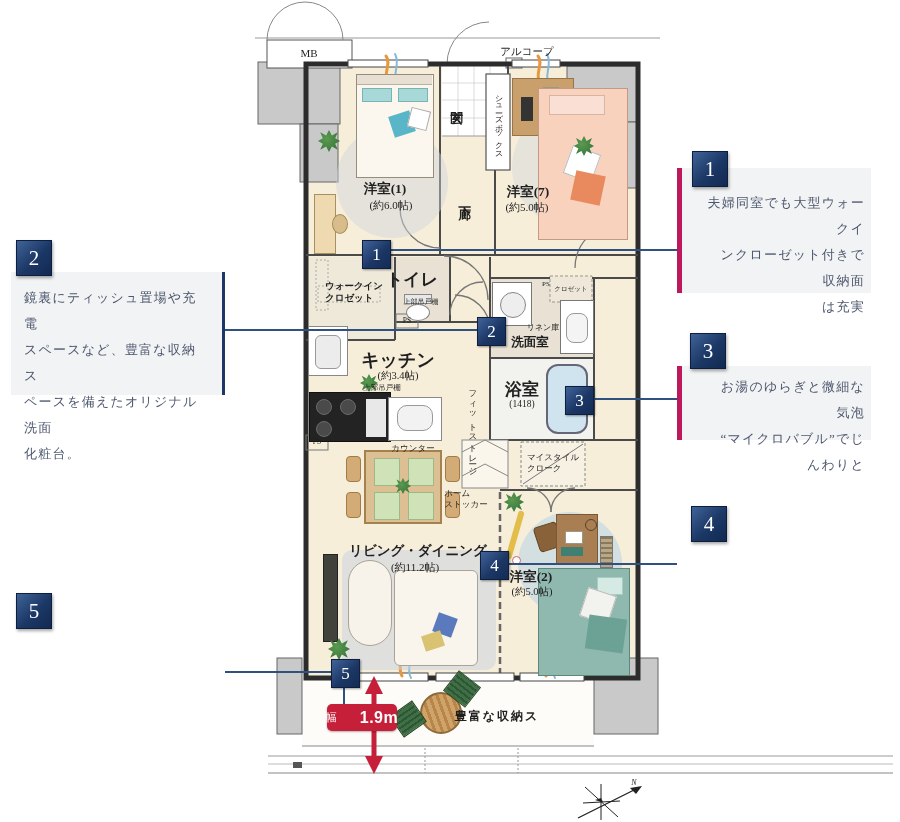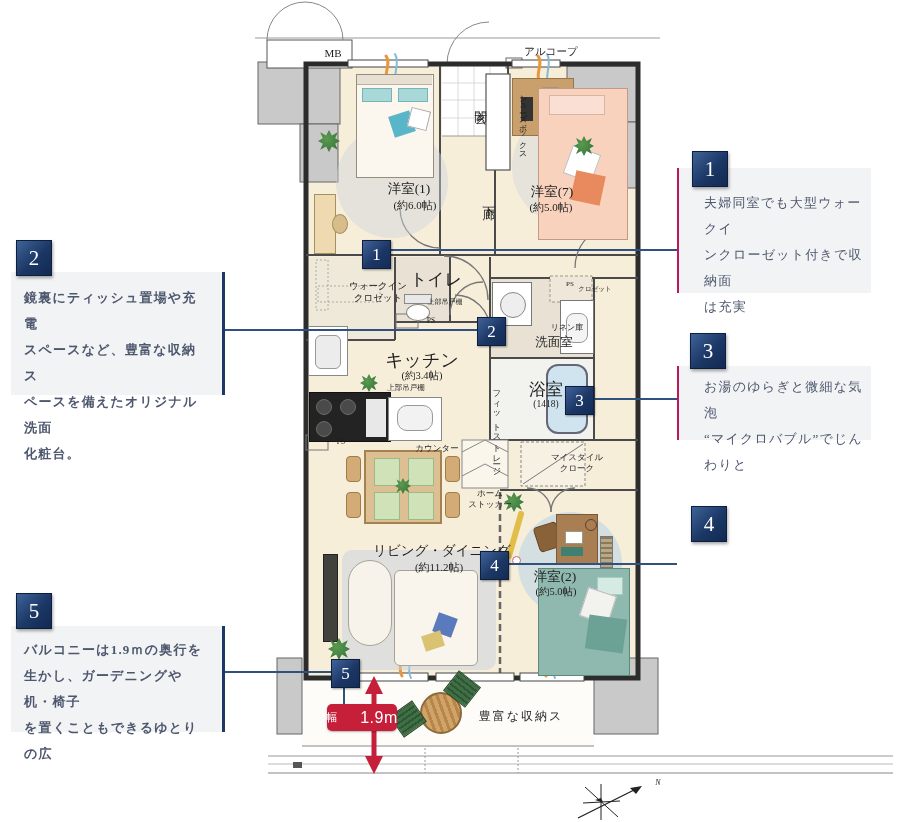--- a/index.html
+++ b/index.html
@@ -1,53 +1,53 @@
 <!DOCTYPE html>
 <html><head>
 <meta charset="utf-8">
 <style>
   html,body{margin:0;padding:0;background:#fff;}
   .stage{position:relative;width:900px;height:822px;background:#fff;overflow:hidden;
          font-family:"Liberation Serif","DejaVu Serif",serif;}
   svg{position:absolute;left:0;top:0;}
   
   .callout{position:absolute;background:#f2f3f4;box-sizing:border-box;z-index:45;}
-  .callout-right{left:677px;width:194px;border-left:2px solid #be185d;}
+  .callout-right{left:677px;width:194px;border-left:5px solid #be185d;text-align:right;}
   .callout-left{left:11px;width:214px;border-right:3px solid #1d3864;}
   .ctext{margin:0;font-size:13px;line-height:26px;letter-spacing:1.2px;color:#4d576e;
          white-space:pre-line;}
   .callout-right .ctext{padding-left:25px;padding-right:6px;}
-  .callout-left  .ctext{padding-left:13px;padding-right:16px;font-weight:bold;}
+  .callout-left  .ctext{padding-left:13px;padding-right:16px;}
   .numsq{position:absolute;width:34px;height:34px;z-index:50;
          background:linear-gradient(135deg,#3f6398 0%,#1b3765 55%,#122a52 100%);
          border:1px solid #0d1f3c;box-shadow:1px 2px 3px rgba(0,0,0,.35);
          color:#fff;font-size:21px;display:flex;align-items:center;justify-content:center;}
   
   .marker{position:absolute;width:27px;height:27px;z-index:50;
           background:linear-gradient(135deg,#41639b 0%,#1c3765 55%,#132c55 100%);
           border:1px solid #0d1f3c;box-shadow:1px 1px 2px rgba(0,0,0,.4);
           color:#fff;font-size:17px;display:flex;align-items:center;justify-content:center;}
   
   .conn{position:absolute;background:#30507f;z-index:40;}
   
-  .lbl{position:absolute;z-index:30;color:#1f1f1f;white-space:pre-line;text-align:center;
-       transform:translate(-50%,-50%);line-height:1.25;margin-left:24px;}
+  .lbl{position:absolute;z-index:30;color:#1f1f1f;white-space:pre-line;
+       transform:translate(-50%,-50%);line-height:1.25;}
   .lbl-v{writing-mode:vertical-rl;}
-  .b{font-weight:400;}
+  .b{font-weight:700;}
   
   .f{position:absolute;box-sizing:border-box;z-index:25;}
   .plant{position:absolute;z-index:26;background:radial-gradient(circle at 40% 40%,#5a9a50,#2f6b35);
          clip-path:polygon(50% 0,63% 25%,90% 10%,78% 38%,100% 50%,78% 62%,90% 90%,63% 75%,50% 100%,37% 75%,10% 90%,22% 62%,0 50%,22% 38%,10% 10%,37% 25%);}
   
   .badge{position:absolute;left:327px;top:704px;width:70px;height:27px;z-index:48;
          background:#c51f3a;border-radius:5px;color:#fff;display:flex;align-items:center;
          justify-content:center;font-family:"Liberation Sans","DejaVu Sans",sans-serif;
          box-shadow:0 1px 2px rgba(0,0,0,.3);}
   .badge .w{font-size:11px;margin-right:1px;}
-  .badge .v{font-size:16px;font-weight:normal;letter-spacing:.5px;margin-left:22px;}
+  .badge .v{font-size:16px;font-weight:bold;letter-spacing:.5px;margin-left:22px;}
 </style>
 </head>
 <body>
 
 <div class="stage">
 
   <svg width="900" height="822" viewBox="0 0 900 822">
 
     <g>
       <rect x="306" y="64" width="332" height="614" fill="#f7eeda"></rect>
@@ -346,25 +346,20 @@
   <div class="callout callout-left" style="top:272px;height:123px">
     <p class="ctext" style="padding-top:13px">鏡裏にティッシュ置場や充電
 スペースなど、豊富な収納ス
 ペースを備えたオリジナル洗面
 化粧台。</p>
   </div>
   <div class="callout callout-right" style="top:366px;height:74px">
     <p class="ctext" style="padding-top:8px">お湯のゆらぎと微細な気泡
 “マイクロバブル”でじんわりと</p>
   </div>
-  <div class="callout callout-left" style="top:626px;height:106px">
-    <p class="ctext" style="padding-top:11px">バルコニーは1.9ｍの奥行を
-生かし、ガーデニングや机・椅子
-を置くこともできるゆとりの広</p>
-  </div>
 
   <div class="numsq" style="left:692px;top:151px">
       <span>1</span>
     </div>
   <div class="numsq" style="left:16px;top:240px">
       <span>2</span>
     </div>
   <div class="numsq" style="left:690px;top:333px">
       <span>3</span>
     </div>

